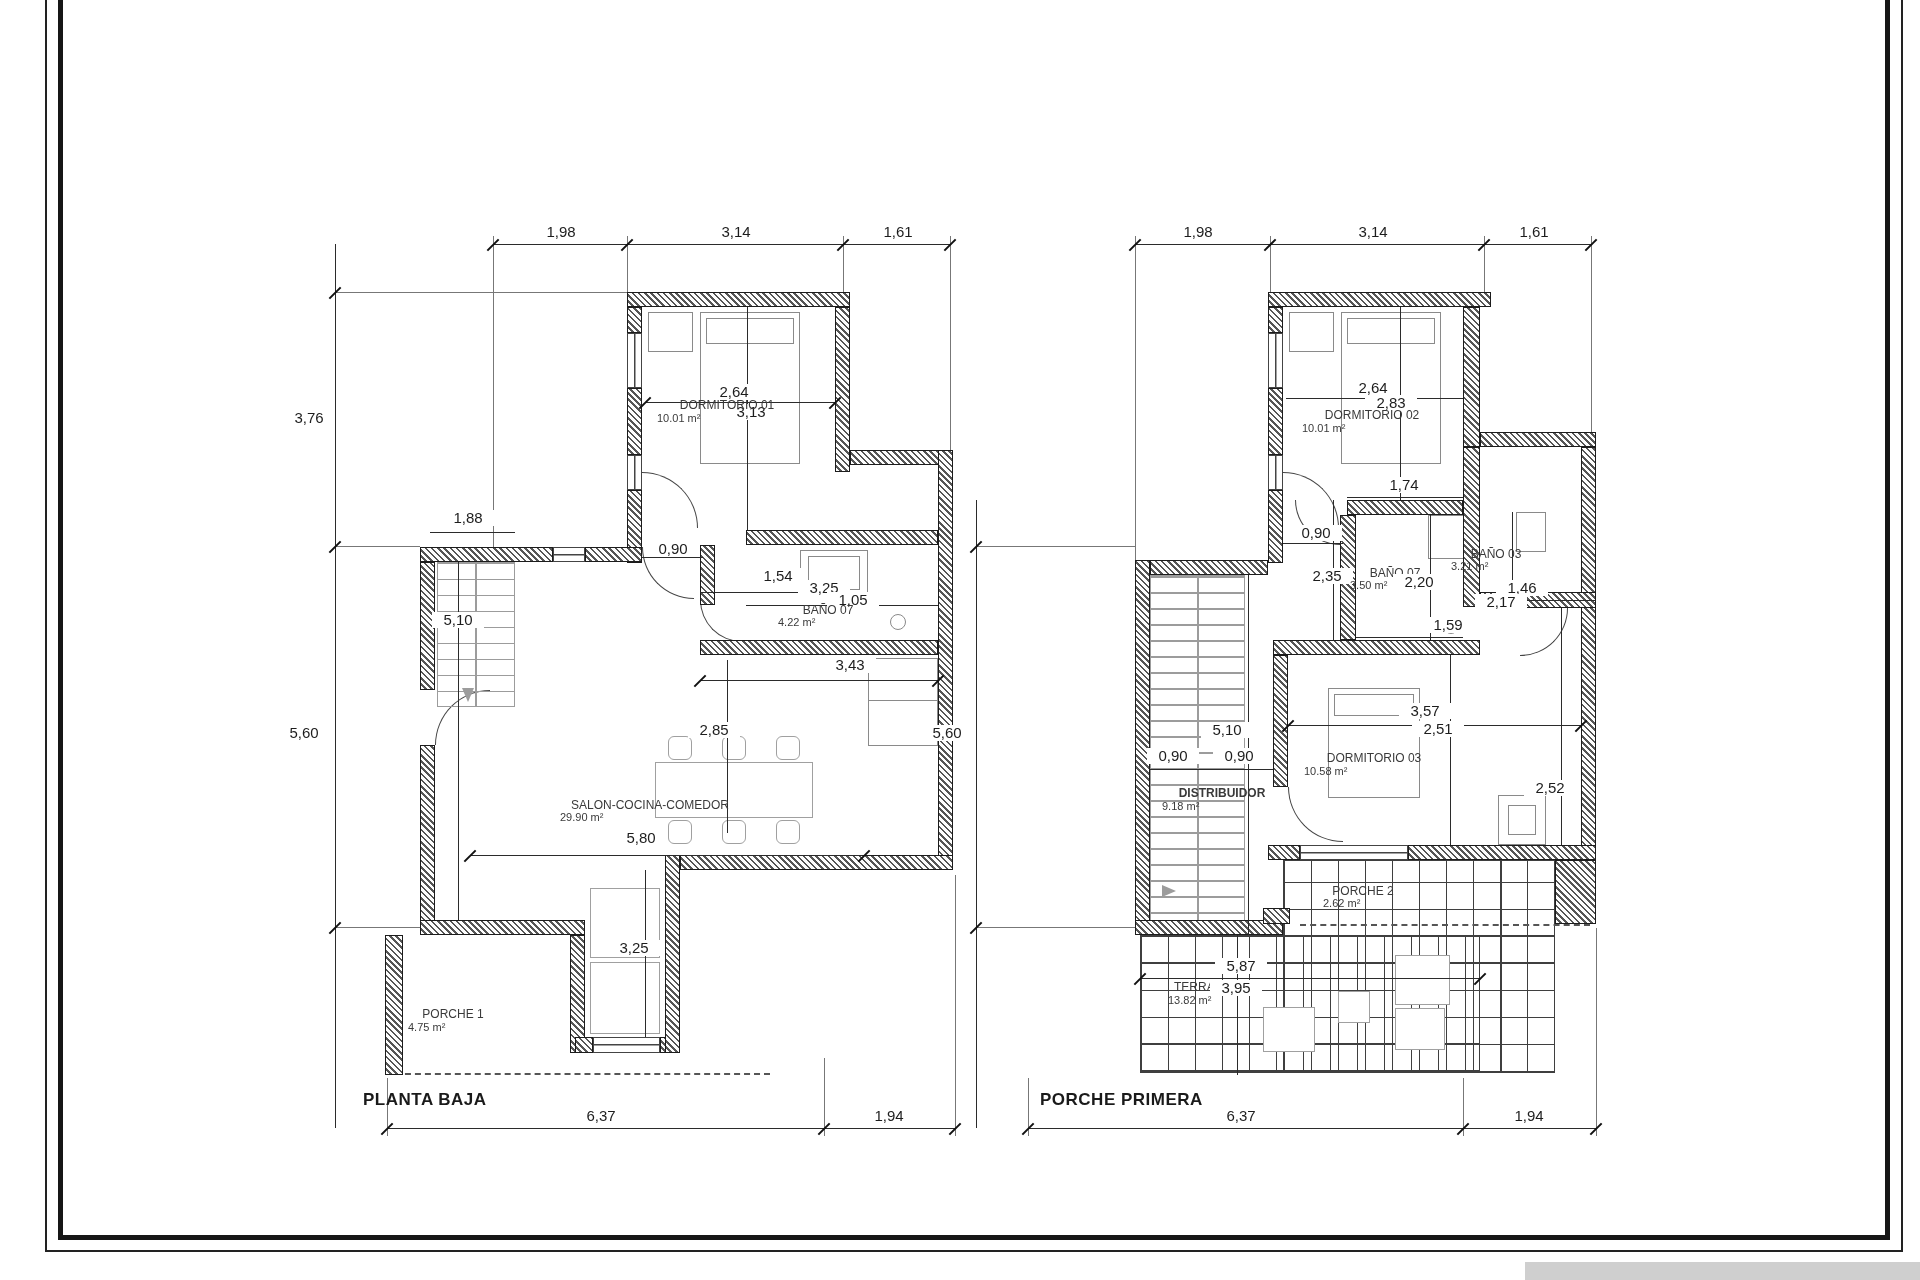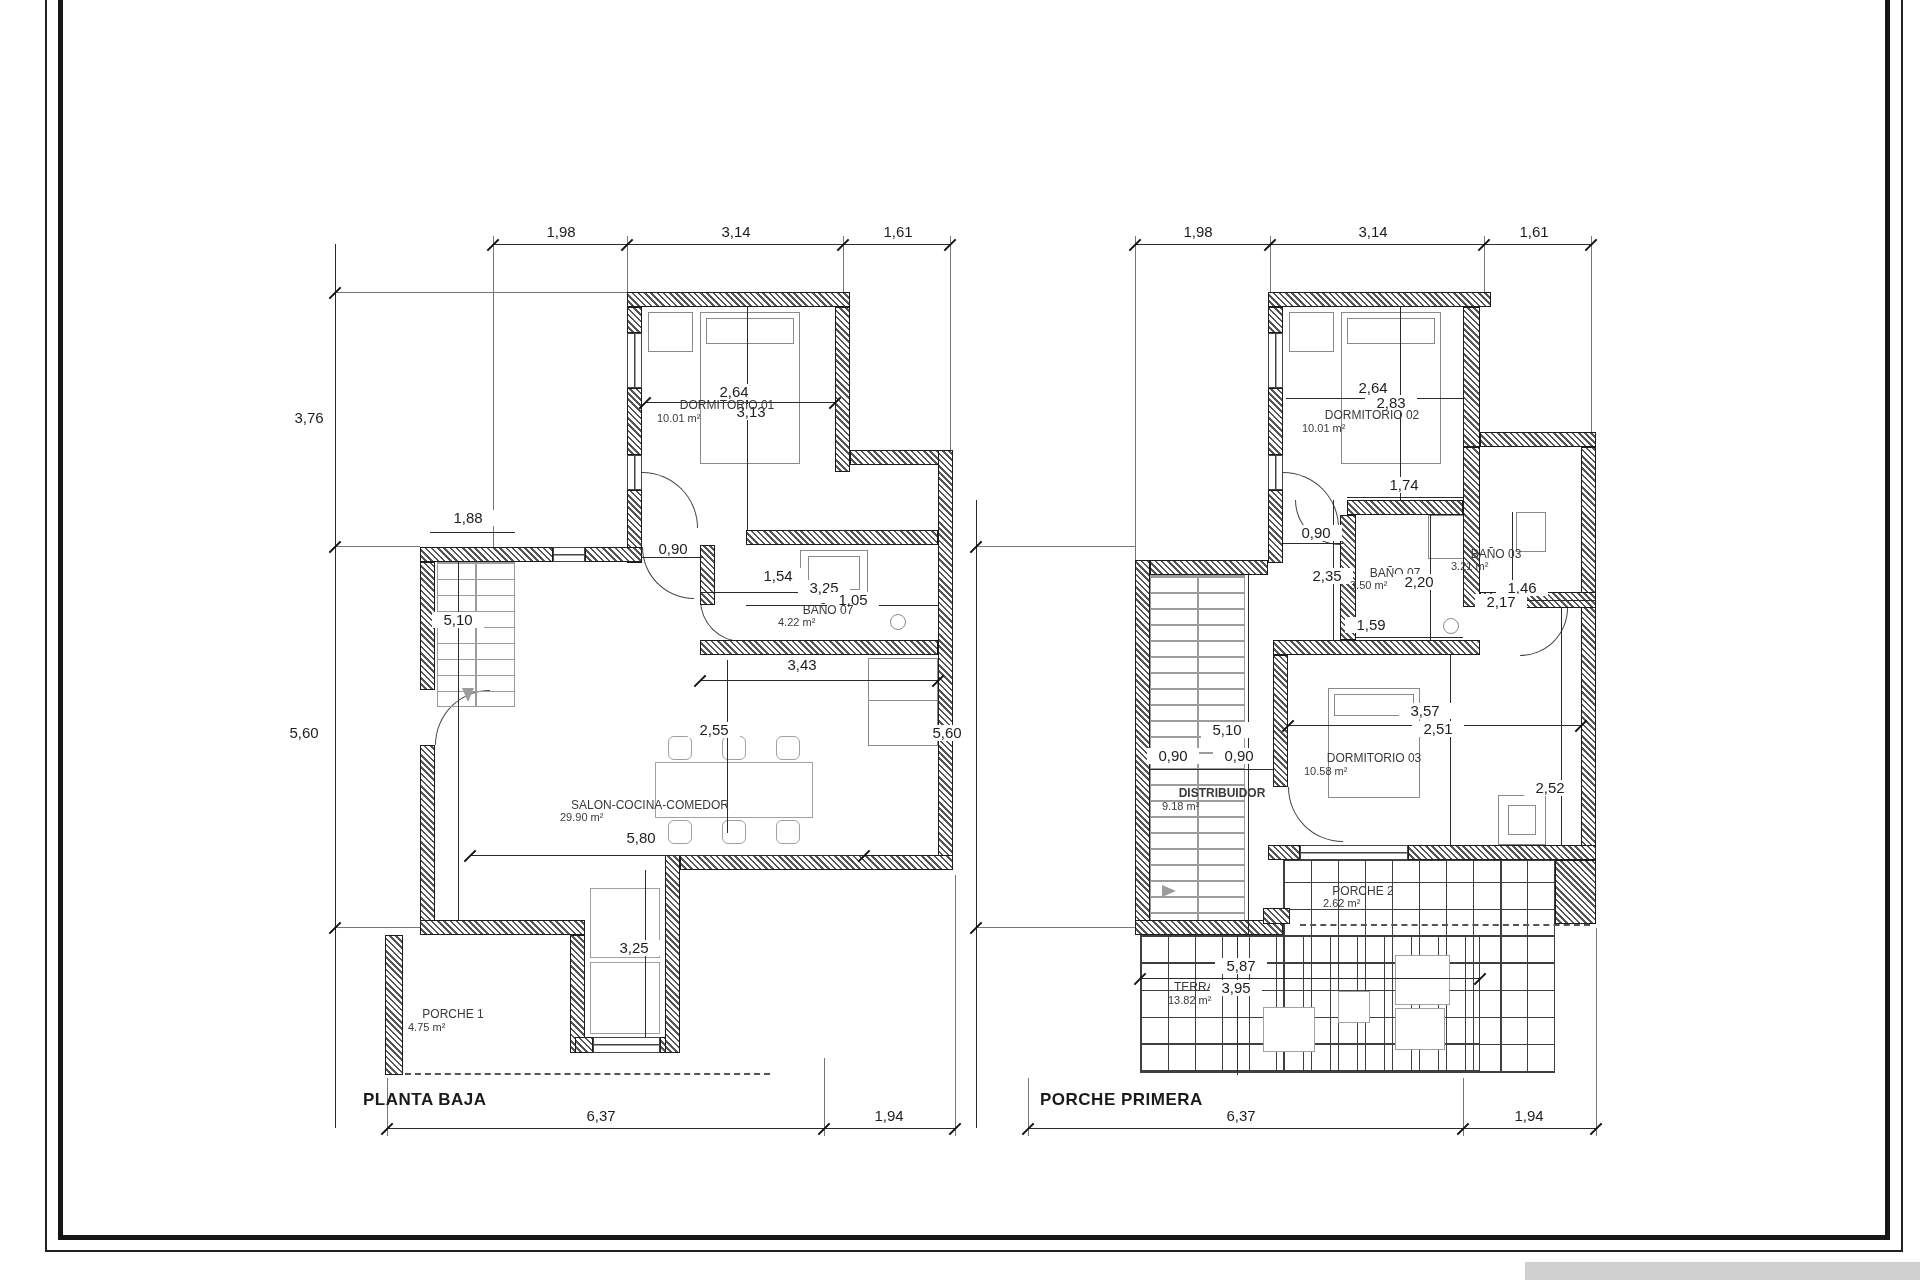--- a/index.html
+++ b/index.html
@@ -158,30 +158,30 @@
     <span class="dim" style="left:752px;top:568px;width:50px;">1,54</span>
     <div class="ln" style="left:746px;top:605px;width:192px;height:1px;"></div>
     <span class="dim" style="left:798px;top:580px;width:50px;">3,25</span>
     <span class="dim" style="left:827px;top:592px;width:50px;">1,05</span>
     <span class="room" style="left:778px;top:604px;width:100px;">BAÑO 07</span>
     <span class="area" style="left:778px;top:617px;width:100px;">4.22 m²</span>
 
     <div class="ln" style="left:700px;top:680px;width:238px;height:1px;"></div>
     <div class="tk" style="left:692px;top:680px;"></div>
     <div class="tk" style="left:930px;top:680px;"></div>
-    <span class="dim" style="left:776px;top:657px;width:50px;">3,43</span>
+    <span class="dim" style="left:824px;top:657px;width:50px;">3,43</span>
 
     <div class="ln" style="left:430px;top:532px;width:85px;height:1px;"></div>
     <span class="dim" style="left:442px;top:510px;width:50px;">1,88</span>
 
     <div class="ln" style="left:458px;top:562px;width:1px;height:358px;"></div>
     <span class="dim" style="left:432px;top:612px;width:50px;">5,10</span>
 
     <div class="ln" style="left:727px;top:660px;width:1px;height:173px;"></div>
-    <span class="dim" style="left:688px;top:722px;width:50px;">2,55</span>
+    <span class="dim" style="left:688px;top:722px;width:50px;">2,85</span>
 
     <span class="room" style="left:560px;top:799px;width:180px;">SALON-COCINA-COMEDOR</span>
     <span class="area" style="left:560px;top:812px;width:180px;">29.90 m²</span>
 
     <div class="ln" style="left:470px;top:855px;width:394px;height:1px;"></div>
     <div class="tk" style="left:462px;top:855px;"></div>
     <div class="tk" style="left:856px;top:855px;"></div>
     <span class="dim" style="left:615px;top:830px;width:50px;">5,80</span>
 
     <div class="ln" style="left:645px;top:870px;width:1px;height:167px;"></div>
@@ -292,21 +292,21 @@
     <div class="ln" style="left:1283px;top:543px;width:60px;height:1px;"></div>
     <span class="dim" style="left:1290px;top:525px;width:50px;">0,90</span>
 
     <div class="ln" style="left:1333px;top:500px;width:1px;height:140px;"></div>
     <span class="dim" style="left:1301px;top:568px;width:50px;">2,35</span>
     <span class="room" style="left:1350px;top:567px;width:90px;">BAÑO 07</span>
     <span class="area" style="left:1350px;top:580px;width:90px;">3.50 m²</span>
     <div class="ln" style="left:1430px;top:515px;width:1px;height:125px;"></div>
     <span class="dim" style="left:1393px;top:574px;width:50px;">2,20</span>
     <div class="ln" style="left:1356px;top:637px;width:107px;height:1px;"></div>
-    <span class="dim" style="left:1345px;top:617px;width:50px;">1,59</span>
+    <span class="dim" style="left:1422px;top:617px;width:50px;">1,59</span>
 
     <span class="room" style="left:1451px;top:548px;width:90px;">BAÑO 03</span>
     <span class="area" style="left:1451px;top:561px;width:90px;">3.21 m²</span>
     <div class="ln" style="left:1496px;top:600px;width:100px;height:1px;"></div>
     <span class="dim" style="left:1496px;top:580px;width:50px;">1,46</span>
     <div class="ln" style="left:1512px;top:512px;width:1px;height:88px;"></div>
     <span class="dim" style="left:1475px;top:594px;width:50px;">2,17</span>
 
     <div class="ln" style="left:1288px;top:725px;width:293px;height:1px;"></div>
     <div class="tk" style="left:1280px;top:725px;"></div>

